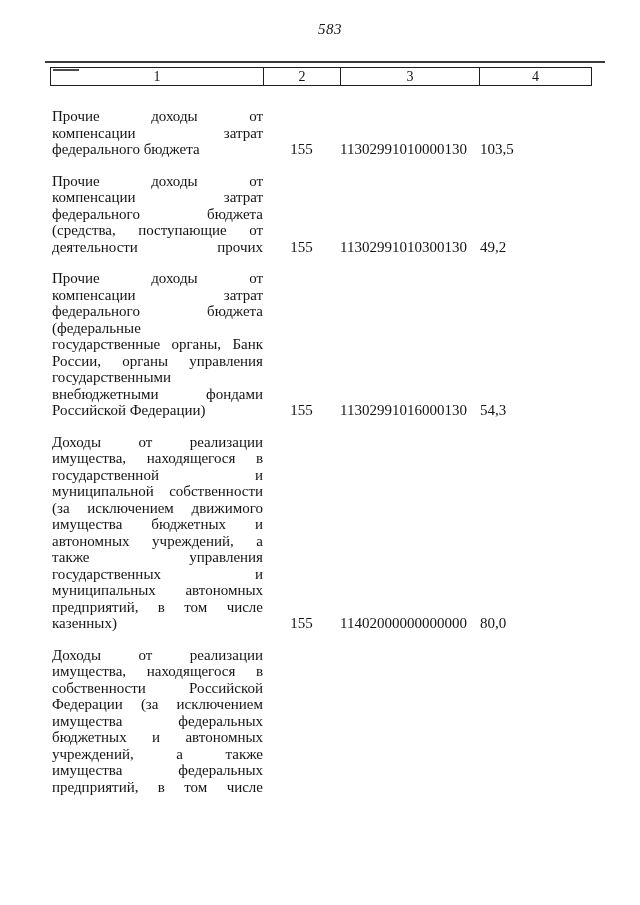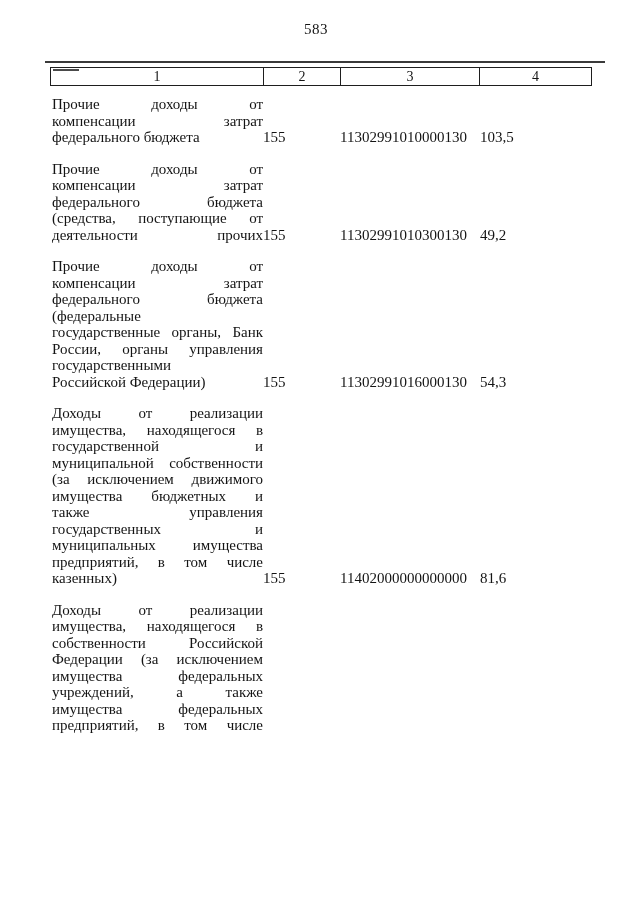--- a/index.html
+++ b/index.html
@@ -14,24 +14,25 @@
     background: #ffffff;
     font-family: "Liberation Serif", serif;
     font-size: 15px;
     line-height: 16.5px;
     color: #141414;
     overflow: hidden;
   }
   .page-number {
     position: absolute;
     top: 21px;
-    left: 43px;
+    left: 57px;
     width: 546px;
     text-align: center;
     letter-spacing: 0.5px;
+    font-style: italic;
   }
   .artifact-line {
     position: absolute;
     top: 61px;
     left: 45px;
     width: 560px;
     height: 1.5px;
     background: #3a3a3a;
   }
   .artifact-dash {
@@ -57,38 +58,38 @@
     font-size: 14px;
     line-height: 17px;
     border-left: 1.5px solid #1e1e1e;
     overflow: hidden;
   }
   .thead .hc:first-child {
     border-left: none;
   }
   .tbody {
     position: absolute;
-    top: 96px;
+    top: 108px;
     left: 52px;
     width: 548px;
   }
   .row {
     display: grid;
     grid-template-columns: 211px 77px 140px 120px;
     align-items: end;
     margin-bottom: 15px;
   }
   .c1 .l {
     text-align: justify;
     text-align-last: justify;
   }
   .c1 .l.last {
     text-align-last: left;
   }
-  .c2 { }
+  .c2 { text-align: center; }
   .c3 { text-align: left; }
   .c4 { }
 </style>
 </head>
 <body>
 
 <div class="page">
 
   <div class="page-number">583</div>
 
@@ -127,51 +128,54 @@
       </div>
       <div class="row">
         <div class="c1">
           <div class="l">Прочие доходы от</div>
           <div class="l">компенсации затрат</div>
           <div class="l">федерального бюджета</div>
           <div class="l">(федеральные</div>
           <div class="l">государственные органы, Банк</div>
           <div class="l">России, органы управления</div>
           <div class="l">государственными</div>
+          <div class="l">внебюджетными фондами</div>
           <div class="l last">Российской Федерации)</div>
         </div>
         <div class="c2">155</div>
         <div class="c3">11302991016000130</div>
         <div class="c4">54,3</div>
       </div>
       <div class="row">
         <div class="c1">
           <div class="l">Доходы от реализации</div>
           <div class="l">имущества, находящегося в</div>
           <div class="l">государственной и</div>
           <div class="l">муниципальной собственности</div>
           <div class="l">(за исключением движимого</div>
           <div class="l">имущества бюджетных и</div>
+          <div class="l">автономных учреждений, а</div>
           <div class="l">также управления</div>
           <div class="l">государственных и</div>
-          <div class="l">муниципальных имущества</div>
+          <div class="l">муниципальных автономных</div>
           <div class="l">предприятий, в том числе</div>
           <div class="l last">казенных)</div>
         </div>
         <div class="c2">155</div>
         <div class="c3">11402000000000000</div>
-        <div class="c4">81,6</div>
+        <div class="c4">80,0</div>
       </div>
       <div class="row">
         <div class="c1">
           <div class="l">Доходы от реализации</div>
           <div class="l">имущества, находящегося в</div>
           <div class="l">собственности Российской</div>
           <div class="l">Федерации (за исключением</div>
           <div class="l">имущества федеральных</div>
+          <div class="l">бюджетных и автономных</div>
           <div class="l">учреждений, а также</div>
           <div class="l">имущества федеральных</div>
           <div class="l">предприятий, в том числе</div>
         </div>
         <div class="c2"></div>
         <div class="c3"></div>
         <div class="c4"></div>
       </div>
     </div>
 

